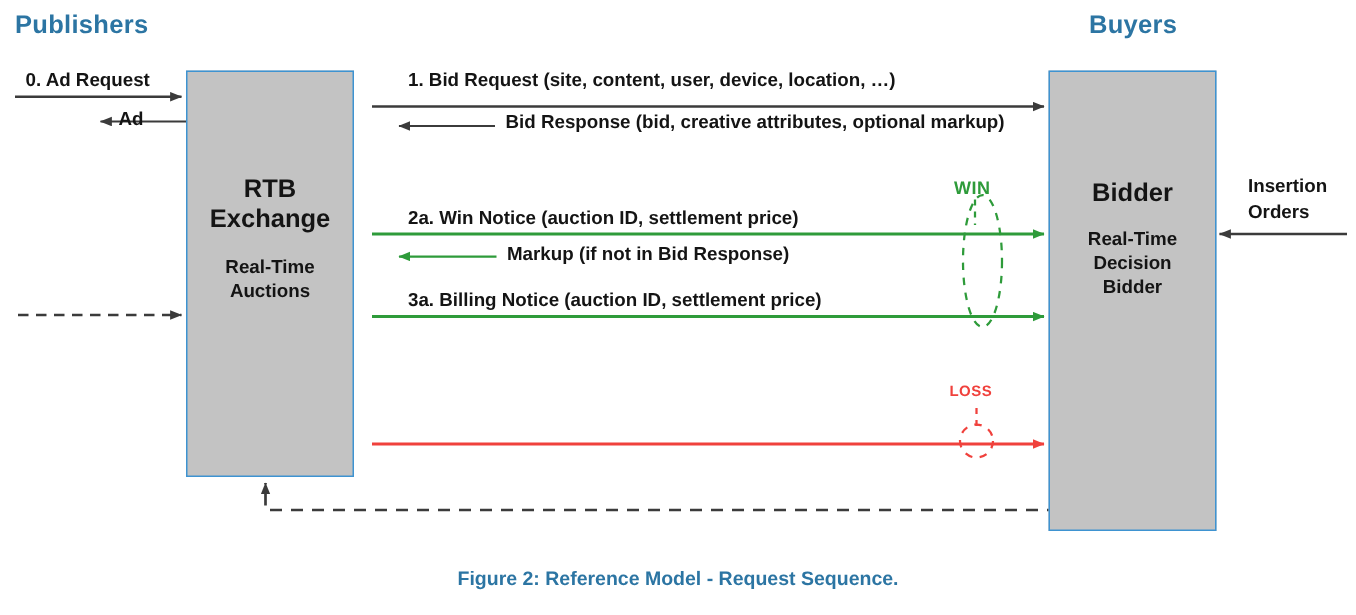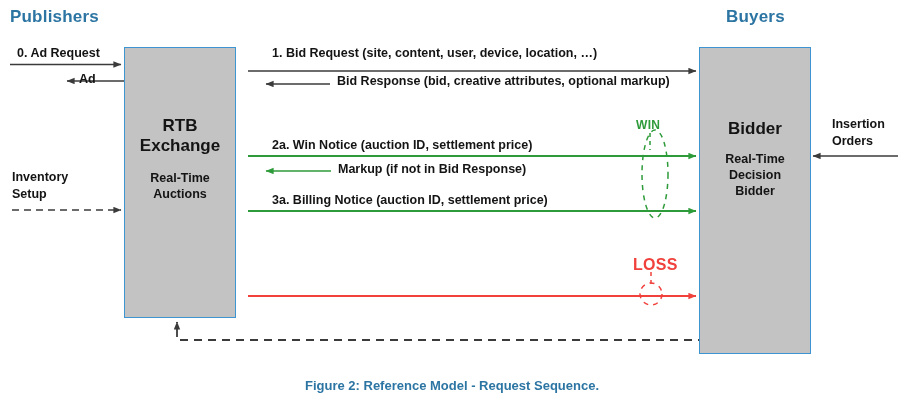--- a/index.html
+++ b/index.html
@@ -23,21 +23,21 @@
   .node-sub{
     font-size:12.5px;font-weight:bold;color:#141414;text-align:center;line-height:16px;
   }
   .flow-label{
     font-size:12.5px;font-weight:bold;color:#141414;
   }
   .side-label{
     font-size:12.5px;font-weight:bold;color:#141414;line-height:17px;
   }
   .tag-win{font-size:12px;font-weight:bold;color:#2E9B3A;letter-spacing:.3px;}
-  .tag-loss{font-size:16px;font-weight:bold;color:#F0413C;letter-spacing:.3px;}
+  .tag-loss{font-size:10px;font-weight:bold;color:#F0413C;letter-spacing:.3px;}
   .caption{
     position:absolute;width:904px;text-align:center;
     font-size:13px;font-weight:bold;color:#2C75A3;
   }
   .box{
     position:absolute;background:#C3C3C3;border:1.6px solid #3E93D1;
     box-sizing:border-box;
     display:flex;flex-direction:column;align-items:center;justify-content:flex-start;
   }
 </style>
@@ -107,24 +107,20 @@
       <div>Bidder</div>
     </div>
   </div>
 
   <div class="lbl group-title" style="left:10px;top:7px;">Publishers</div>
   <div class="lbl group-title" style="left:726px;top:7px;">Buyers</div>
 
   <div class="lbl flow-label" style="left:17px;top:46px;">0.  Ad Request</div>
   <div class="lbl flow-label" style="left:79px;top:72px;">Ad</div>
 
-  <div class="lbl side-label" style="left:12px;top:169px;">
-    <div>Inventory</div>
-    <div>Setup</div>
-  </div>
 
   <div class="lbl flow-label" style="left:272px;top:46px;">1.  Bid Request  (site, content, user, device, location, …)</div>
   <div class="lbl flow-label" style="left:337px;top:74px;">Bid Response  (bid, creative attributes, optional markup)</div>
 
   <div class="lbl flow-label" style="left:272px;top:138px;">2a.  Win Notice  (auction ID, settlement price)</div>
   <div class="lbl flow-label" style="left:338px;top:162px;">Markup  (if not in Bid Response)</div>
   <div class="lbl flow-label" style="left:272px;top:193px;">3a.  Billing Notice  (auction ID, settlement price)</div>
 
 
   <div class="lbl tag-win" style="left:636px;top:118px;">WIN</div>

